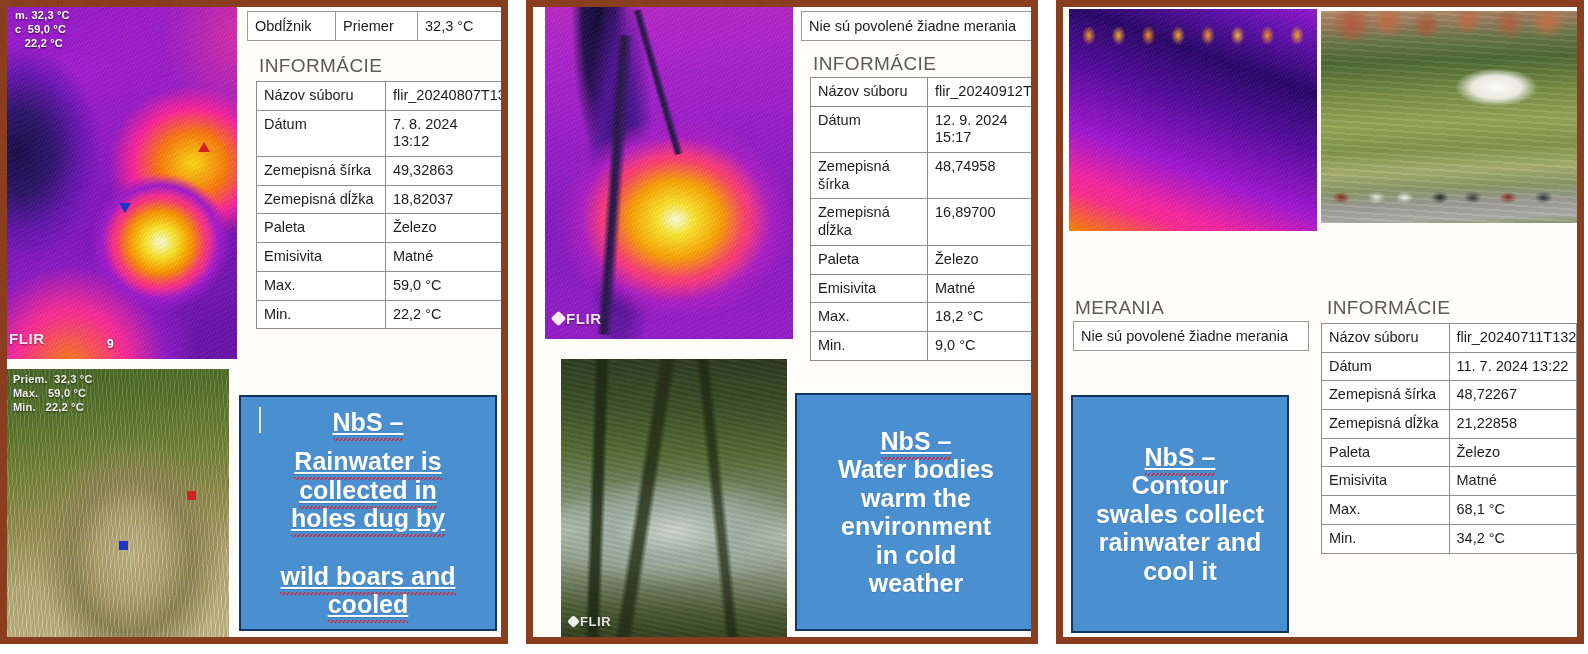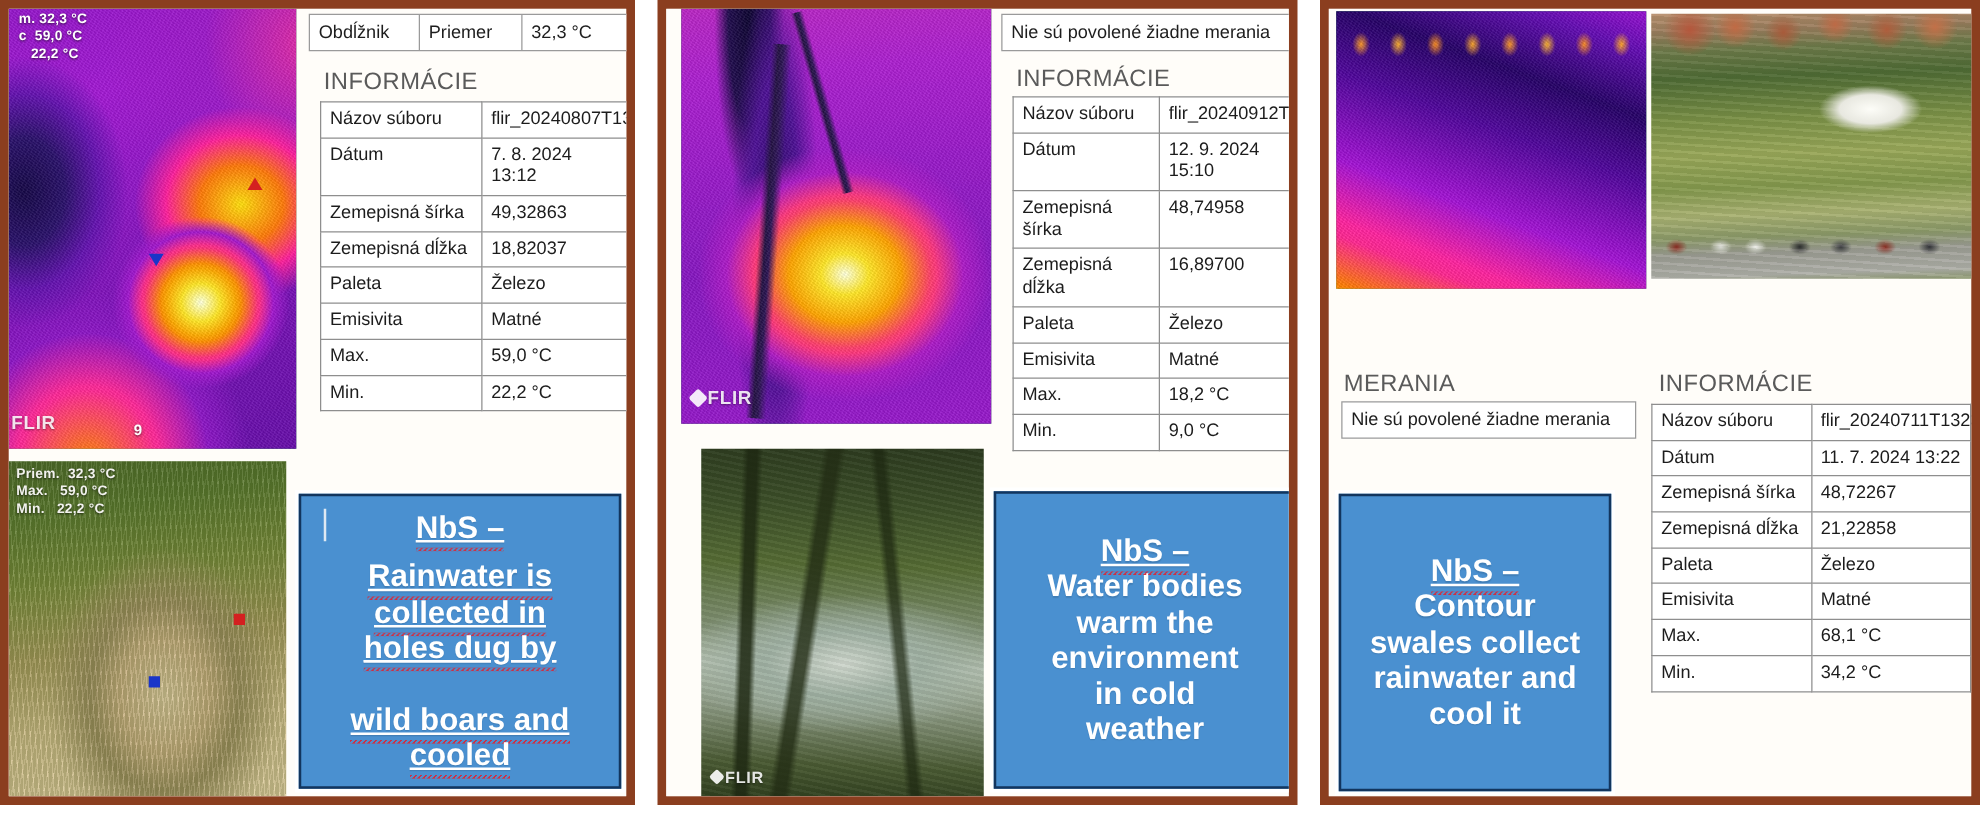--- a/index.html
+++ b/index.html
@@ -33,21 +33,21 @@
   .panel-inner {
     position: absolute;
     inset: 0;
     background: #fffdf9;
   }
 
   
   .thermal {
     position: relative;
     overflow: hidden;
-    background-color: #15803d;
+    background-color: #737373;
   }
   .thermal::before {
     content: "";
     position: absolute; inset: -20%;
     background:
       radial-gradient(ellipse 22% 14% at 62% 62%, #fffde0 0%, #ffe14f 22%, #ff9a1f 44%, #e83f7a 64%, #8e25b0 82%, rgba(110,30,160,0) 100%),
       radial-gradient(ellipse 30% 18% at 72% 46%, #ffd93b 0%, #ff7f2a 35%, #d8308e 62%, rgba(120,34,168,0) 88%),
       radial-gradient(ellipse 26% 22% at 18% 44%, #1b1040 0%, #2d1a5e 40%, #5b1e95 72%, rgba(110,32,160,0) 100%),
       radial-gradient(ellipse 40% 28% at 34% 88%, #ff8a28 0%, #e0398a 42%, #7d23a8 75%, rgba(110,32,160,0) 100%),
       radial-gradient(ellipse 50% 36% at 88% 20%, #c23a96 0%, #8a27ac 50%, rgba(110,32,160,0) 100%),
@@ -408,21 +408,21 @@
       <div class="section-head" style="position:absolute; left:278px; top:40px;">INFORMÁCIE</div>
 
       <table class="info" style="position:absolute; left:277px; top:70px; width:226px;">
         <tbody>
           <tr>
             <td class="k">Názov súboru</td>
             <td class="v">flir_20240912T151739.jpg</td>
           </tr>
           <tr>
             <td class="k">Dátum</td>
-            <td class="v">12. 9. 2024 15:10</td>
+            <td class="v">12. 9. 2024 15:17</td>
           </tr>
           <tr>
             <td class="k">Zemepisná šírka</td>
             <td class="v">48,74958</td>
           </tr>
           <tr>
             <td class="k">Zemepisná dĺžka</td>
             <td class="v">16,89700</td>
           </tr>
           <tr>

